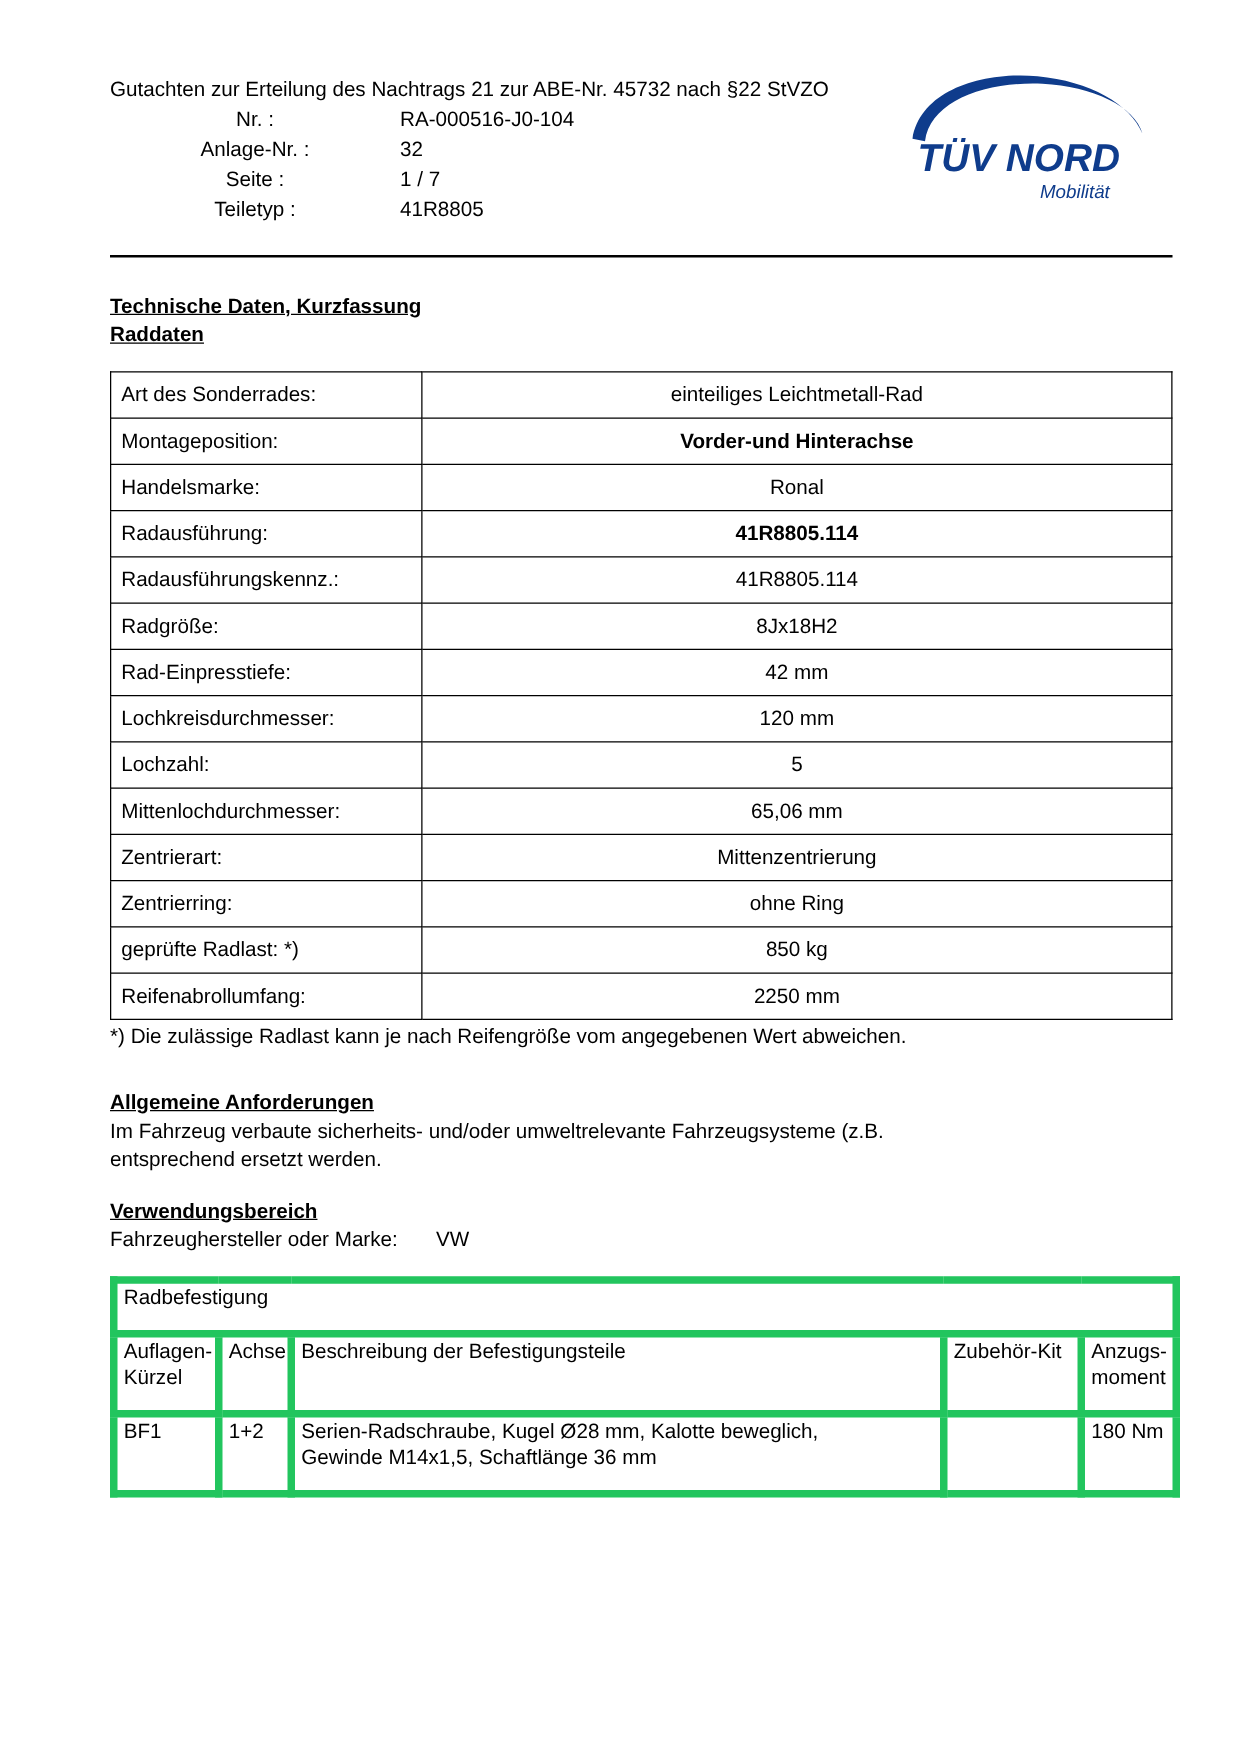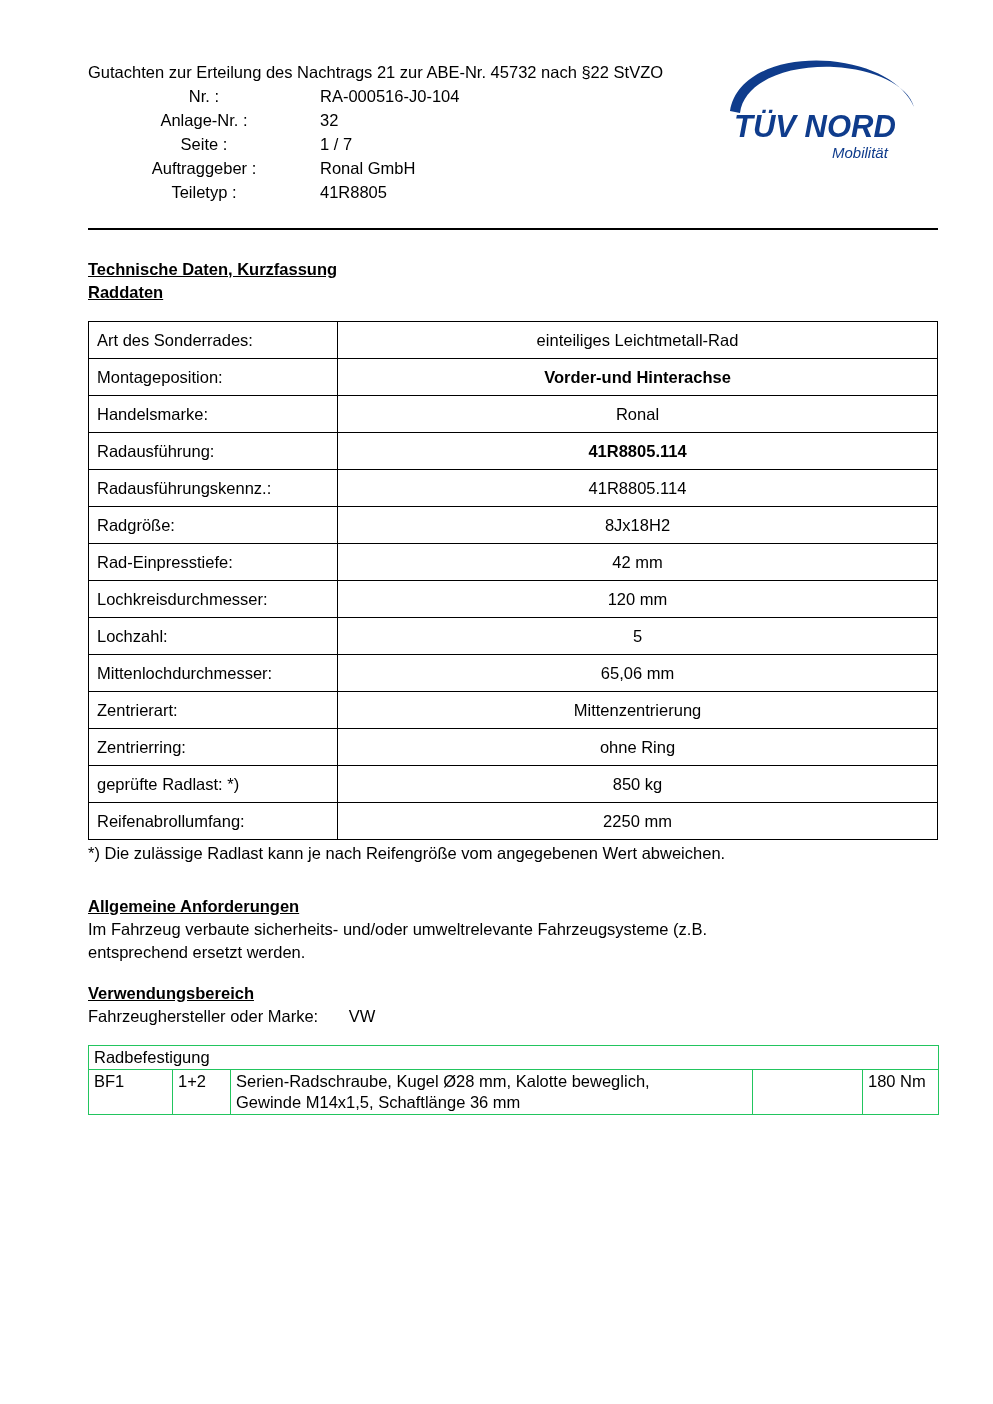--- a/index.html
+++ b/index.html
@@ -117,24 +117,24 @@
   .small-gap { height: 18px; }
 
   
   .fast-table {
     border-collapse: collapse;
     width: 850px;
     margin-top: 17px;
     table-layout: fixed;
   }
   .fast-table td {
-    border: 1px solid #22c55e;
+    border: 6px solid #22c55e;
     font-size: 16.5px;
     line-height: 21px;
-    padding: 1px 4px 1px 5px;
+    padding: 1px 4px 15px 5px;
     vertical-align: top;
   }
   .col-kuerzel { width: 84px; }
   .col-achse   { width: 58px; }
   .col-besch   { width: 522px; }
   .col-kit     { width: 110px; }
   .col-moment  { width: 76px; }
 </style>
 </head>
 <body>
@@ -150,24 +150,20 @@
           <td class="meta-label">Nr. :</td>
           <td>RA-000516-J0-104</td>
         </tr>
         <tr>
           <td class="meta-label">Anlage-Nr. :</td>
           <td>32</td>
         </tr>
         <tr>
           <td class="meta-label">Seite :</td>
           <td>1 / 7</td>
-        </tr>
-        <tr>
-          <td class="meta-label">Auftraggeber :</td>
-          <td>Ronal GmbH</td>
         </tr>
         <tr>
           <td class="meta-label">Teiletyp :</td>
           <td>41R8805</td>
         </tr>
       </tbody>
     </table>
 
     <div class="logo">
       <svg viewBox="0 0 200 110" width="200" height="110" xmlns="http://www.w3.org/2000/svg">
@@ -266,20 +262,27 @@
       <col class="col-achse">
       <col class="col-besch">
       <col class="col-kit">
       <col class="col-moment">
     </colgroup>
     <tbody>
       <tr>
         <td colspan="5">Radbefestigung</td>
       </tr>
       <tr>
+        <td><span>Auflagen-</span><br><span>Kürzel</span></td>
+        <td>Achse</td>
+        <td>Beschreibung der Befestigungsteile</td>
+        <td>Zubehör-Kit</td>
+        <td><span>Anzugs-</span><br><span>moment</span></td>
+      </tr>
+      <tr>
         <td>BF1</td>
         <td>1+2</td>
         <td><span>Serien-Radschraube, Kugel Ø28 mm, Kalotte beweglich,</span><br><span>Gewinde M14x1,5, Schaftlänge 36 mm</span></td>
         <td>&nbsp;</td>
         <td>180 Nm</td>
       </tr>
     </tbody>
   </table>
 
 </div>

